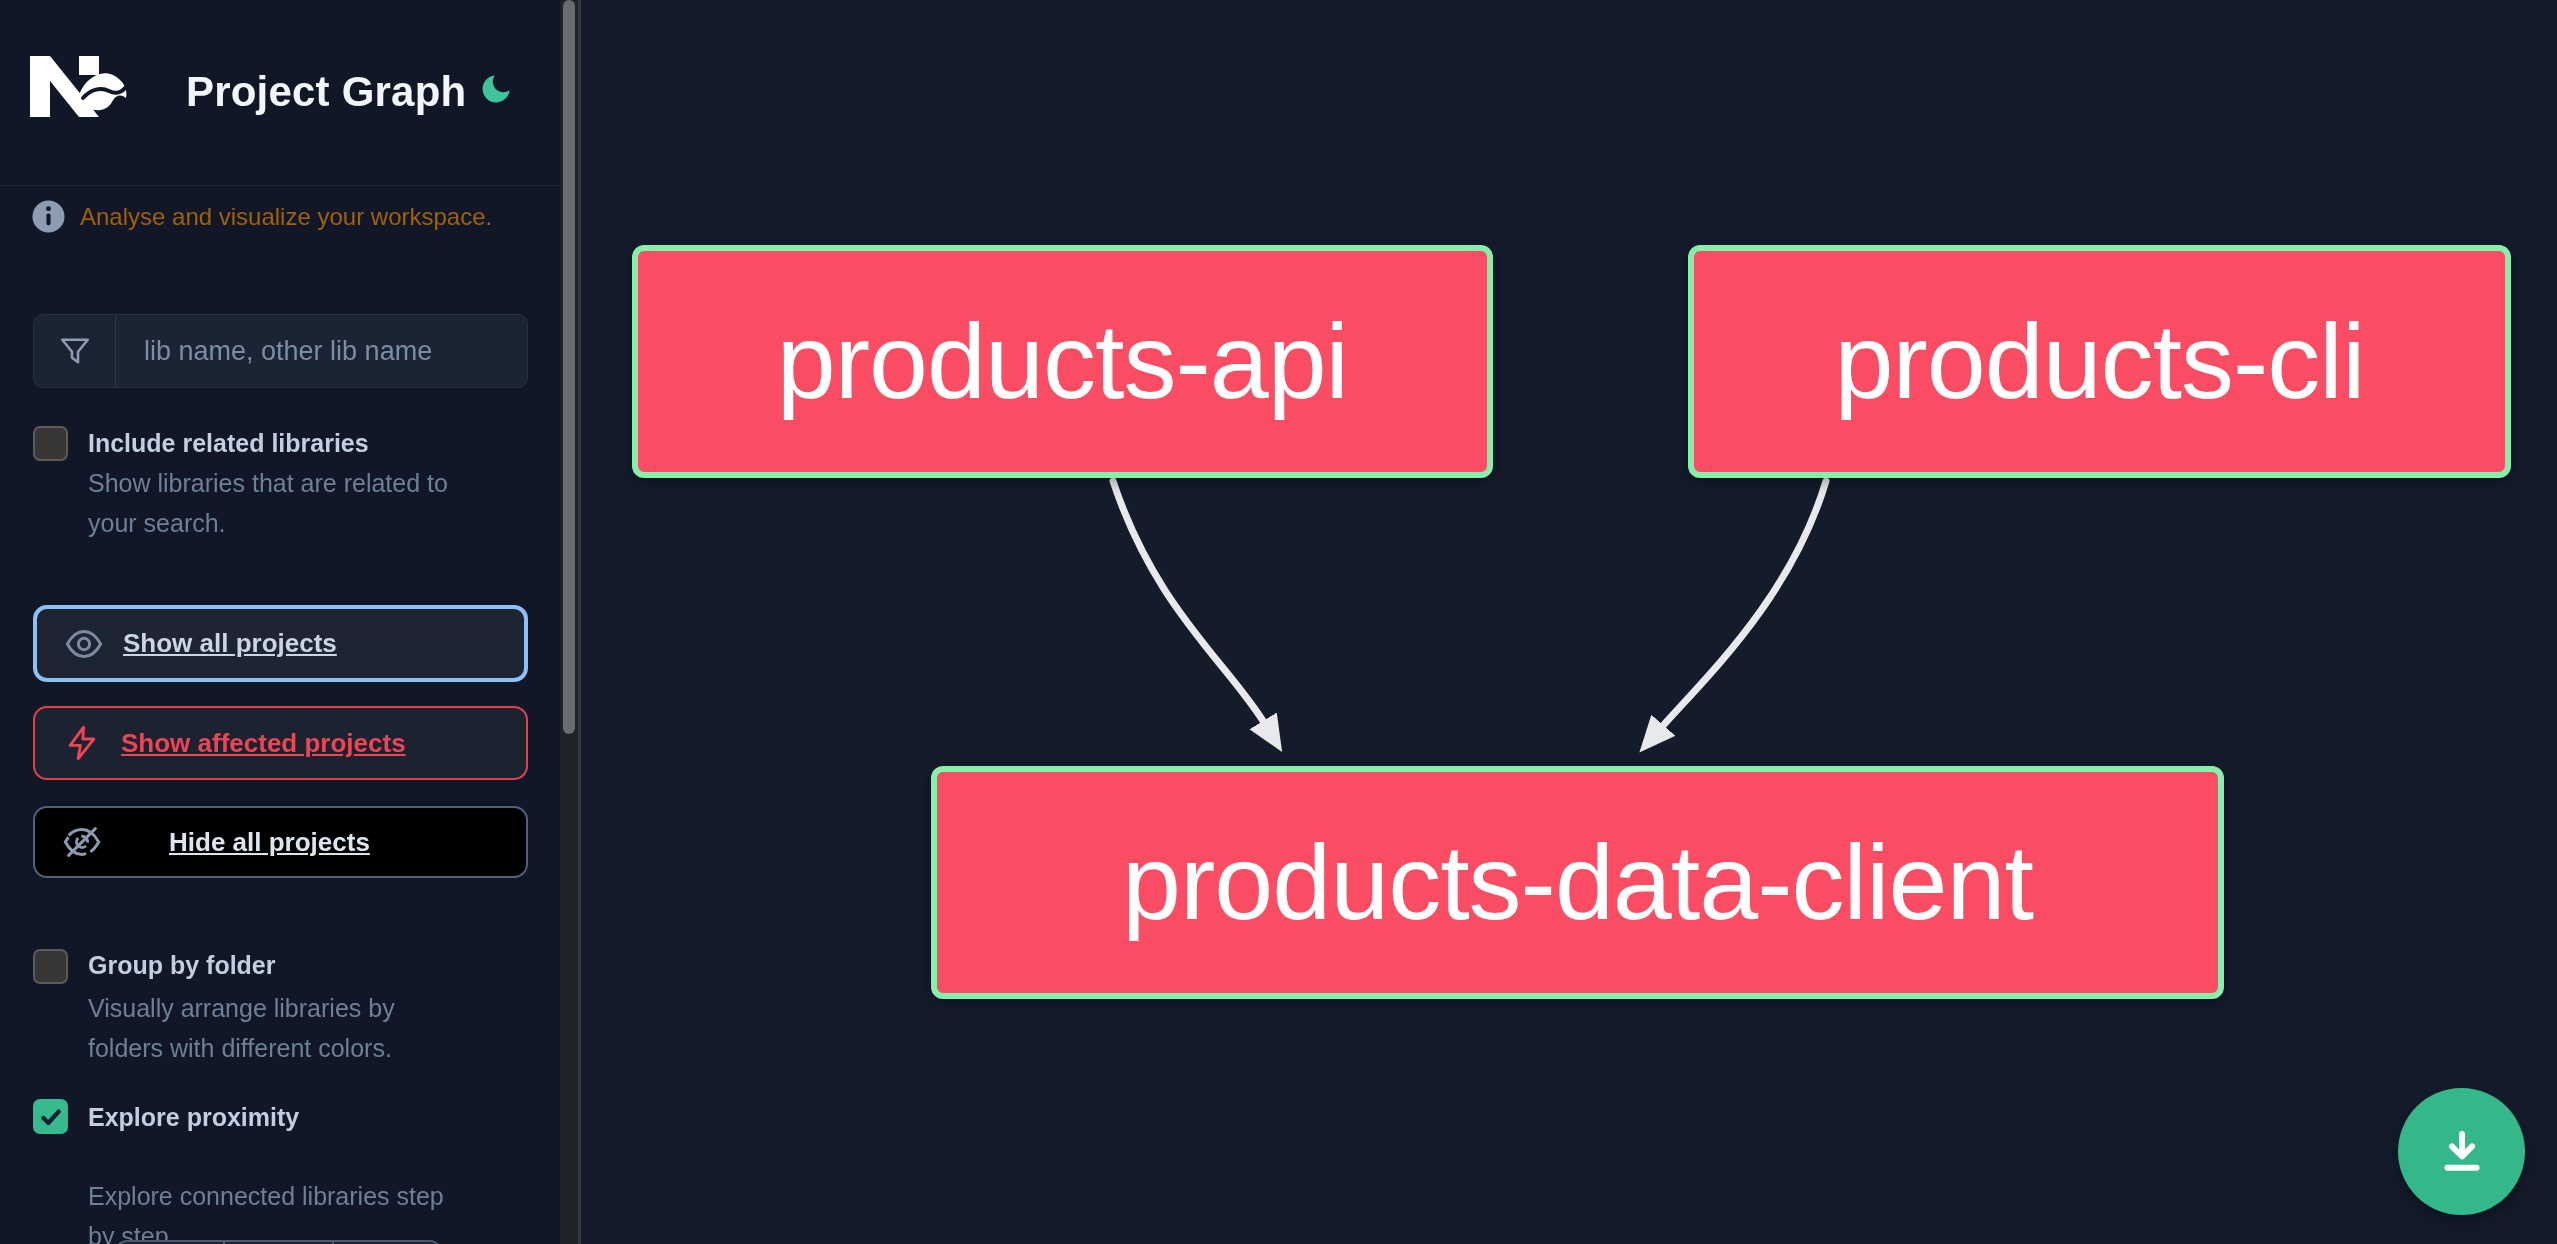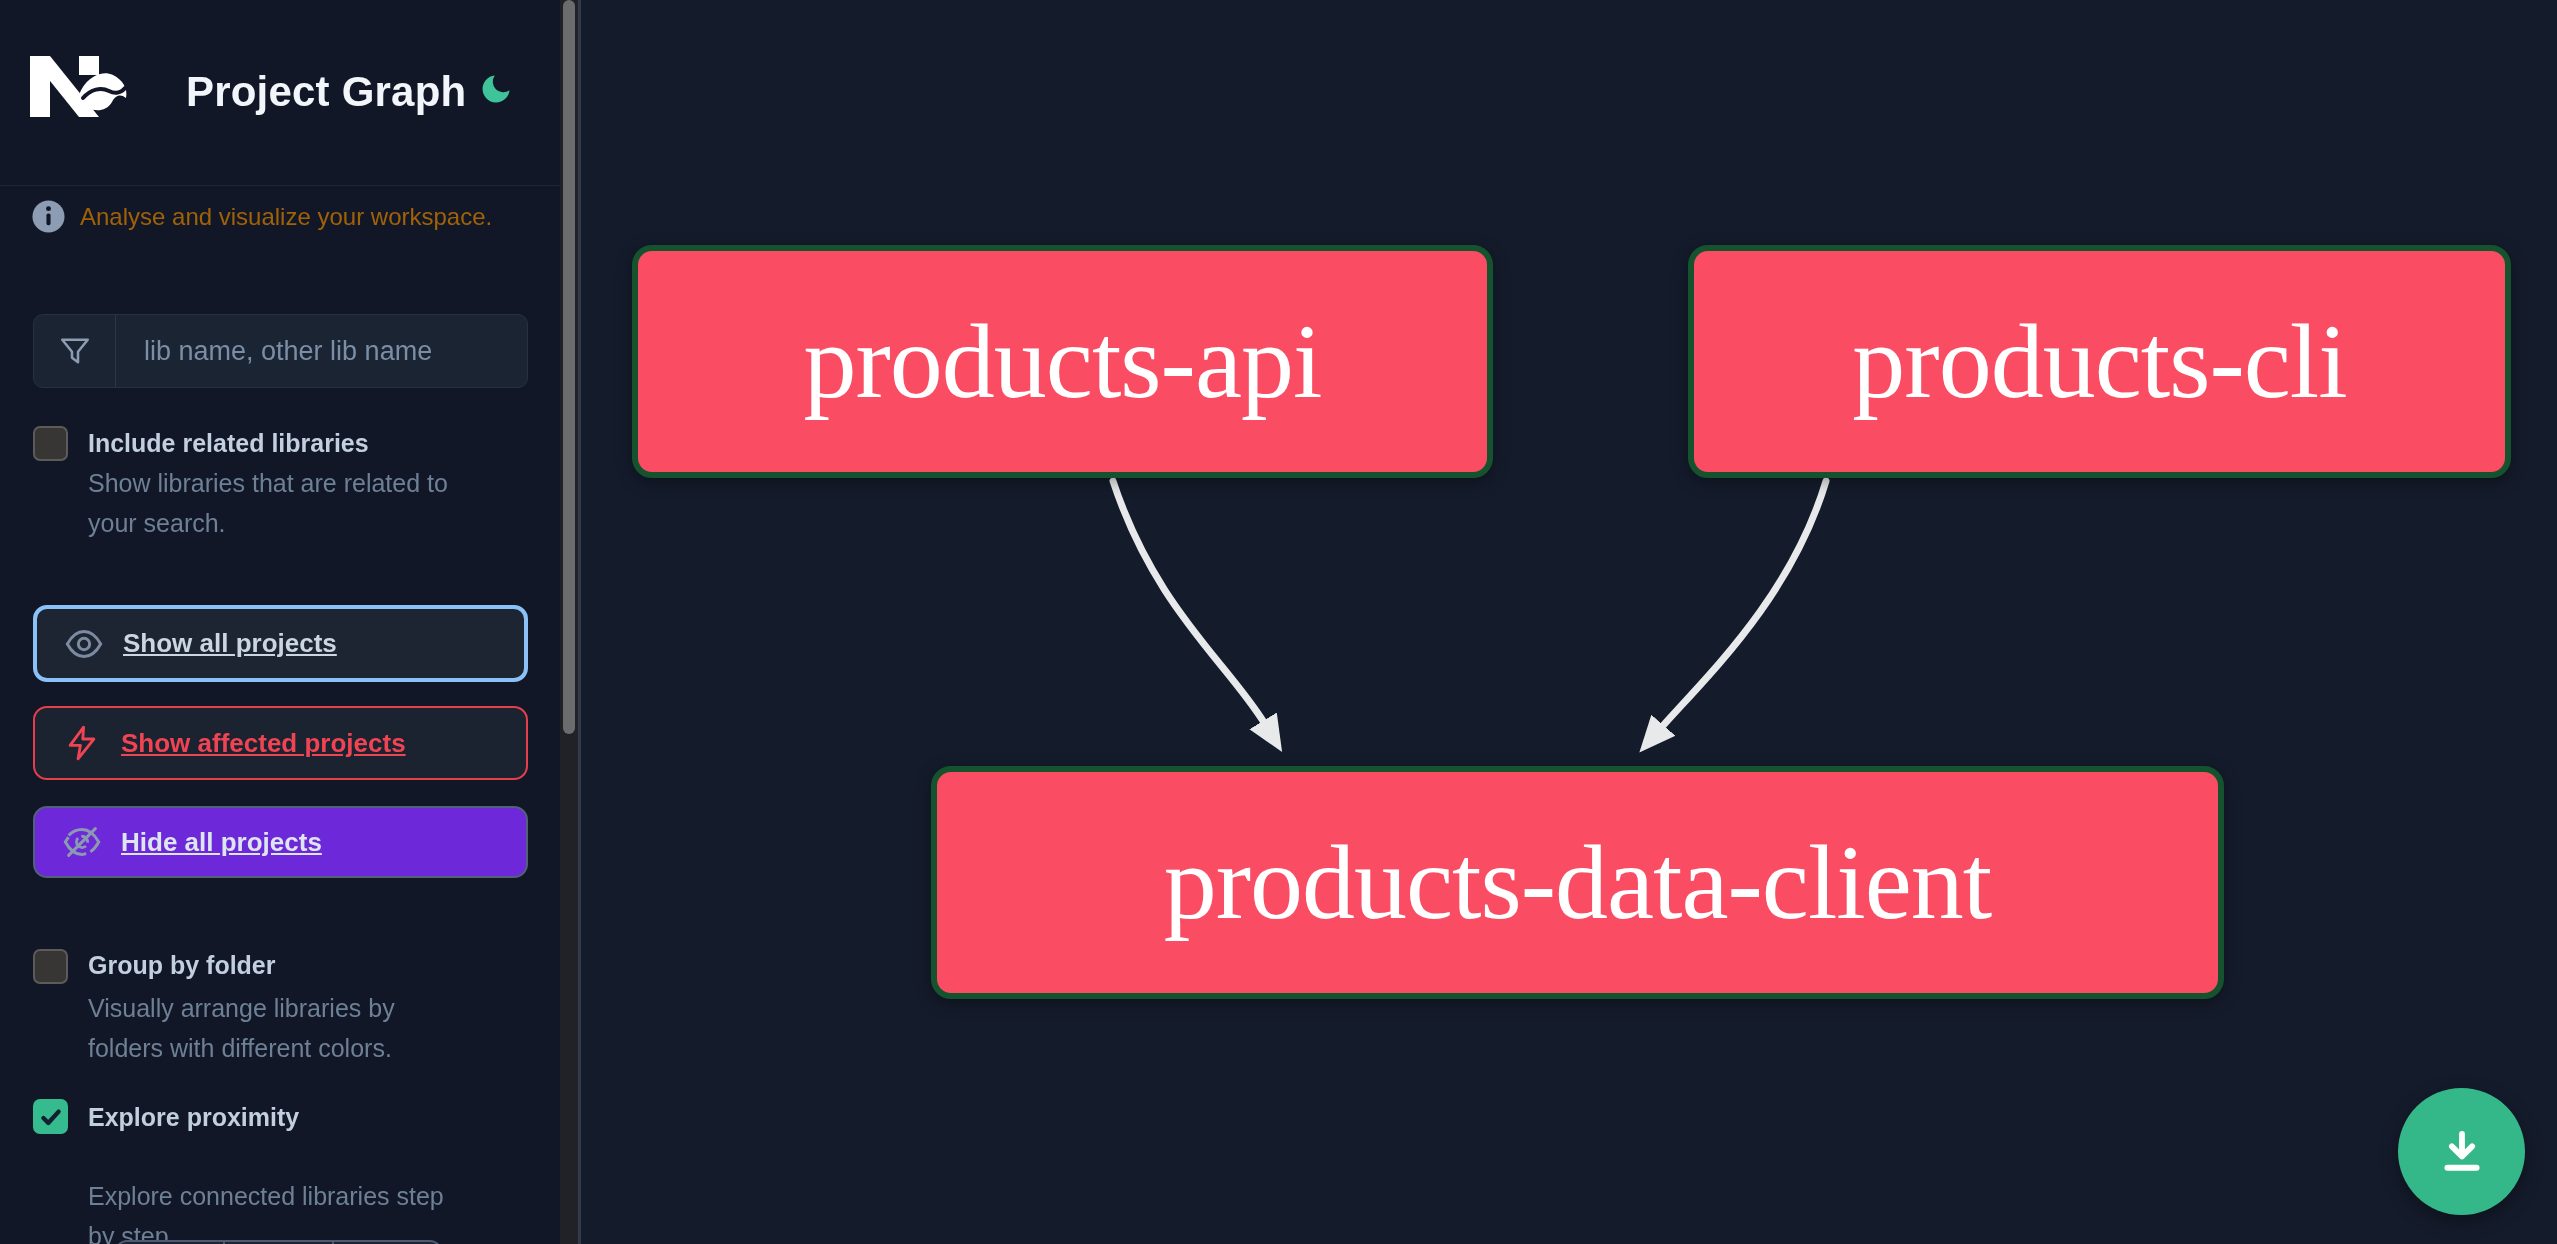--- a/index.html
+++ b/index.html
@@ -40,40 +40,40 @@
   .row2 .checkbox { top:949px; }  .row2 .cb-label { top:951px; }  .row2 .cb-desc { top:988px; }
   .row3 .checkbox { top:1099px; } .row3 .cb-label { top:1103px; } .row3 .cb-desc { top:1176px; }
 
   .btn { position:absolute; left:33px; width:495px; height:74px; border-radius:14px; background:#1d2533; display:flex; align-items:center; cursor:pointer; }
   .btn .icon { margin-left:27px; width:40px; height:40px; flex:0 0 40px; display:flex; align-items:center; justify-content:center; }
   .btn .lbl { margin-left:19px; font-size:26px; font-weight:700;text-decoration:underline; }
   .btn-show-all { top:605px; height:77px; border:4px solid #8cc1f7; }
   .btn-show-all .lbl { color:#ccd6e2; }
   .btn-affected { top:706px; border:2px solid #e63f4c; background:#1b2230; }
   .btn-affected .lbl { color:#ef4454; }
-  .btn-hide { top:806px; height:72px; border:2px solid #536079; background:#6d28d9; }
+  .btn-hide { top:806px; height:72px; border:2px solid #536079; background:#000000;gap:48px; }
   .btn-hide .lbl { color:#dde5ee; }
 
   .stepper { position:absolute; left:115px; top:1240px; width:327px; height:42px; border:2px solid #4e5a74; border-radius:12px; background:#1b2433; display:flex; overflow:hidden; }
   .stepper .seg { flex:1; }
   .stepper .seg + .seg { border-left:2px solid #4e5a74; }
 
   
   .scroll-track { position:absolute; left:560px; top:0; width:18px; height:1244px; background:#202227; }
   .scroll-thumb { position:absolute; left:563px; top:0; width:12px; height:734px; background:#6b6c6e; border-radius:7px; cursor:pointer; }
   .side-border  { position:absolute; left:578px; top:0; width:3px; height:1244px; background:#333a49; }
 
   
   .canvas { position:absolute; left:581px; top:0; width:1976px; height:1244px; background:#141b2b; }
   .edges { position:absolute; left:0; top:0; width:1976px; height:1244px; }
 
-  .node { position:absolute; background:#fa4d63; border:6px solid #14532d; border-radius:20px;
+  .node { position:absolute; background:#fa4d63; border:6px solid #86efac; border-radius:12px;
           color:#ffffff; display:flex; align-items:center; justify-content:center;
           font-size:106px; letter-spacing:-1px; cursor:pointer;
-          box-shadow:0 4px 16px rgba(0,0,0,.35);font-family:Liberation Serif, serif; }
+          box-shadow:0 4px 16px rgba(0,0,0,.35); }
   .node-api  { left:51px;   top:245px; width:861px;  height:233px; }
   .node-cli  { left:1107px; top:245px; width:823px;  height:233px; }
   .node-data { left:350px;  top:766px; width:1293px; height:233px; }
 
   .fab { position:absolute; left:2398px; top:1088px; width:127px; height:127px; border-radius:50%;
          background:#35b889; display:flex; align-items:center; justify-content:center;
          cursor:pointer; box-shadow:0 6px 18px rgba(0,0,0,.35); }
 </style>
 </head>
 <body>

